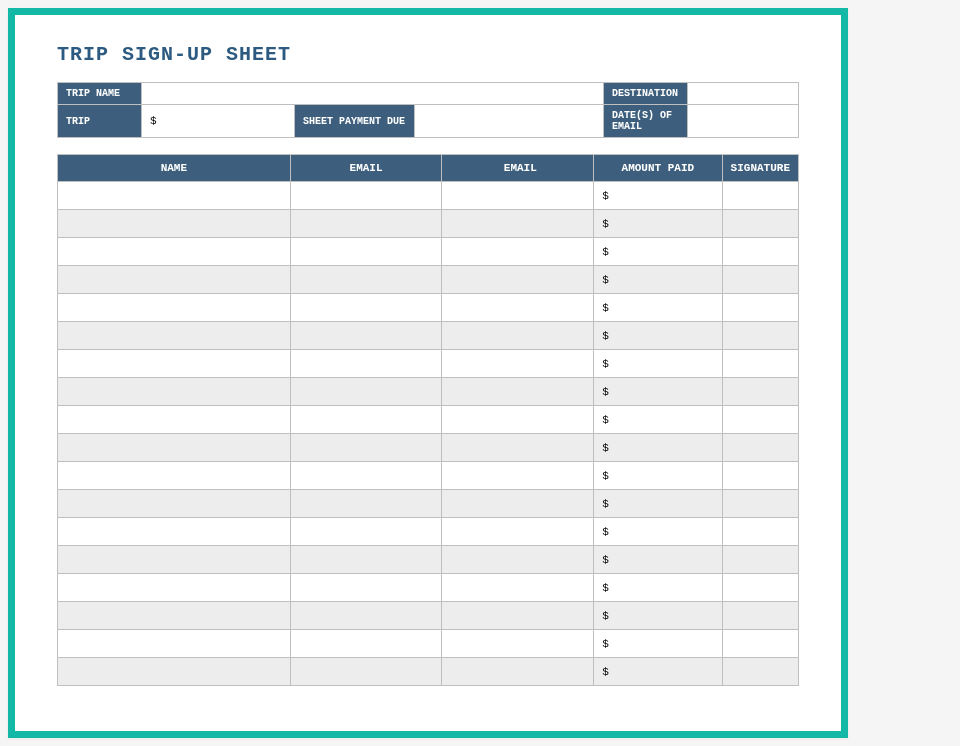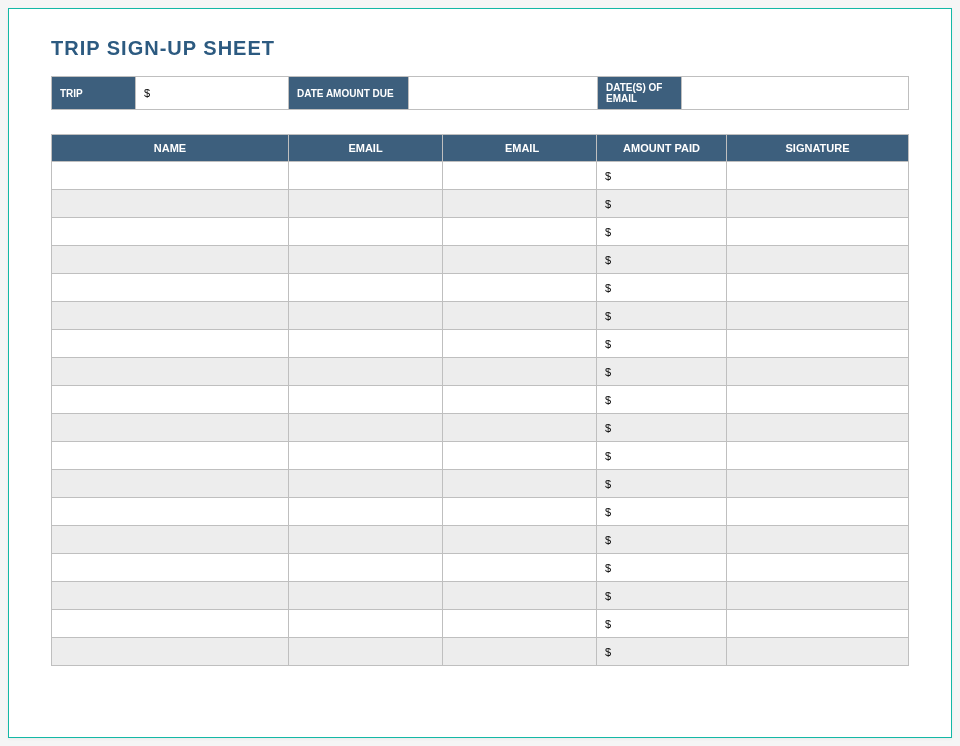--- a/index.html
+++ b/index.html
@@ -8,26 +8,27 @@
     background: #f5f5f5;
     font-family: Arial, sans-serif;
     width: 960px;
     height: 746px;
     overflow: hidden;
     box-sizing: border-box;
   }
   .page {
     background: #fff;
     margin: 8px;
-    width: 944px;
+    width: 840px;
     height: 730px;
     box-sizing: border-box;
     padding: 28px 42px;
-    border: 1px solid #14b8a6;
+    border: 7px solid #14b8a6;
     box-shadow: 0 1px 3px rgba(0,0,0,0.05);
+    font-family: Liberation Mono, monospace;
   }
   .title {
     color: #2c5a80;
     font-weight: bold;
     font-size: 20px;
     letter-spacing: 1px;
     margin-bottom: 16px;
   }
   table {
     border-collapse: collapse;
@@ -45,21 +46,21 @@
     background: #3d5f7d;
     color: #fff;
     font-weight: bold;
     text-align: left;
     font-size: 10px;
   }
   .info-table td {
     height: 21px;
   }
   .main-table {
-    margin-top: 24px;
+    margin-top: 16px;
   }
   .main-table th {
     background: #3d5f7d;
     color: #fff;
     font-weight: bold;
     text-align: center;
     font-size: 11px;
     height: 27px;
   }
   .main-table td {
@@ -84,24 +85,30 @@
   .info-dest-label { width: 84px; }
 </style>
 </head>
 <body>
 
 <div class="page">
   <div class="title">TRIP SIGN-UP SHEET</div>
 
   <table class="info-table">
     <tbody>
+        <tr>
+      <td class="hdr info-label">TRIP NAME</td>
+      <td colspan="3"></td>
+      <td class="hdr info-dest-label">DESTINATION</td>
+      <td></td>
+    </tr>
     <tr>
       <td class="hdr info-label">TRIP</td>
       <td class="info-cost-val">$</td>
-      <td class="hdr info-ddue-label">DATE AMOUNT DUE</td>
+      <td class="hdr info-ddue-label">SHEET PAYMENT DUE</td>
       <td class="info-ddue-val"></td>
       <td class="hdr info-dest-label">DATE(S) OF EMAIL</td>
       <td></td>
     </tr>
   </tbody>
     </table>
 
   <table class="main-table">
     <thead>
       <tr>

